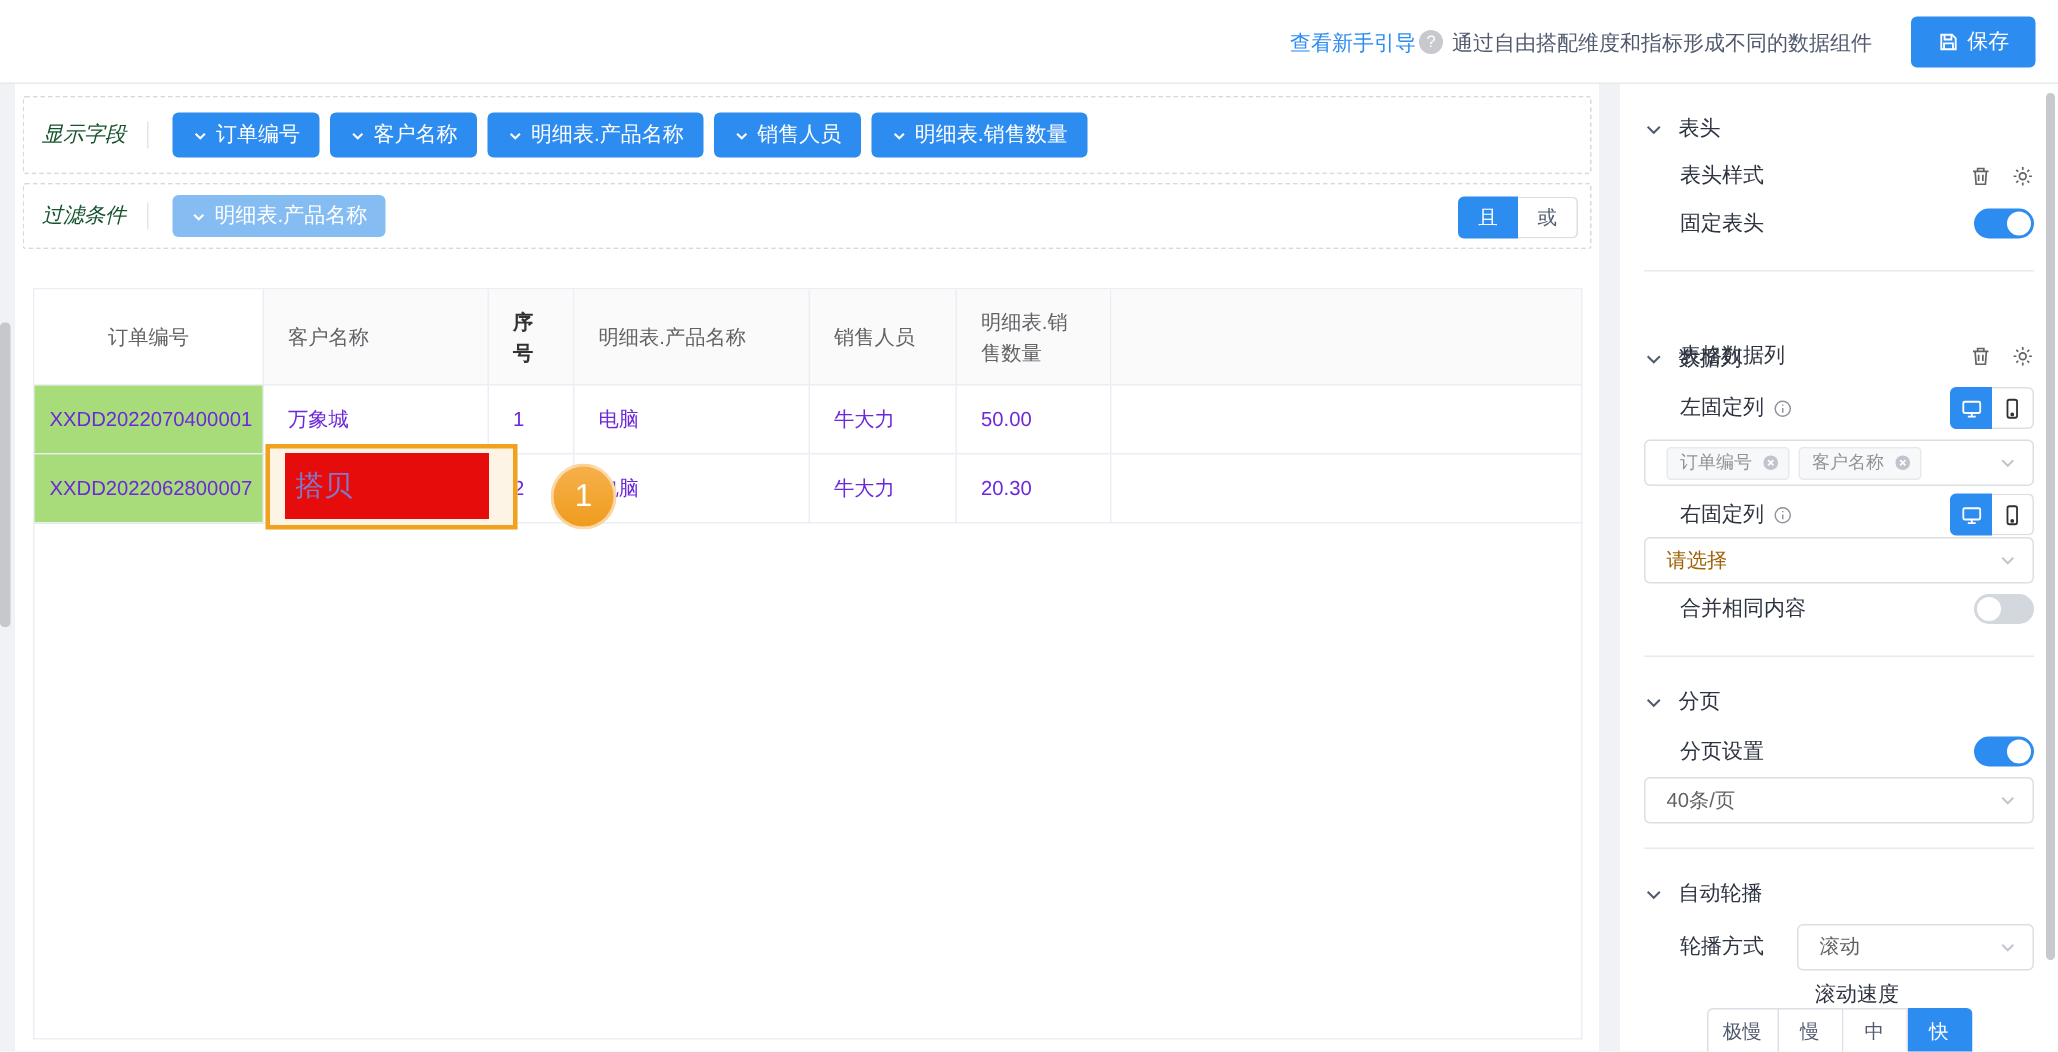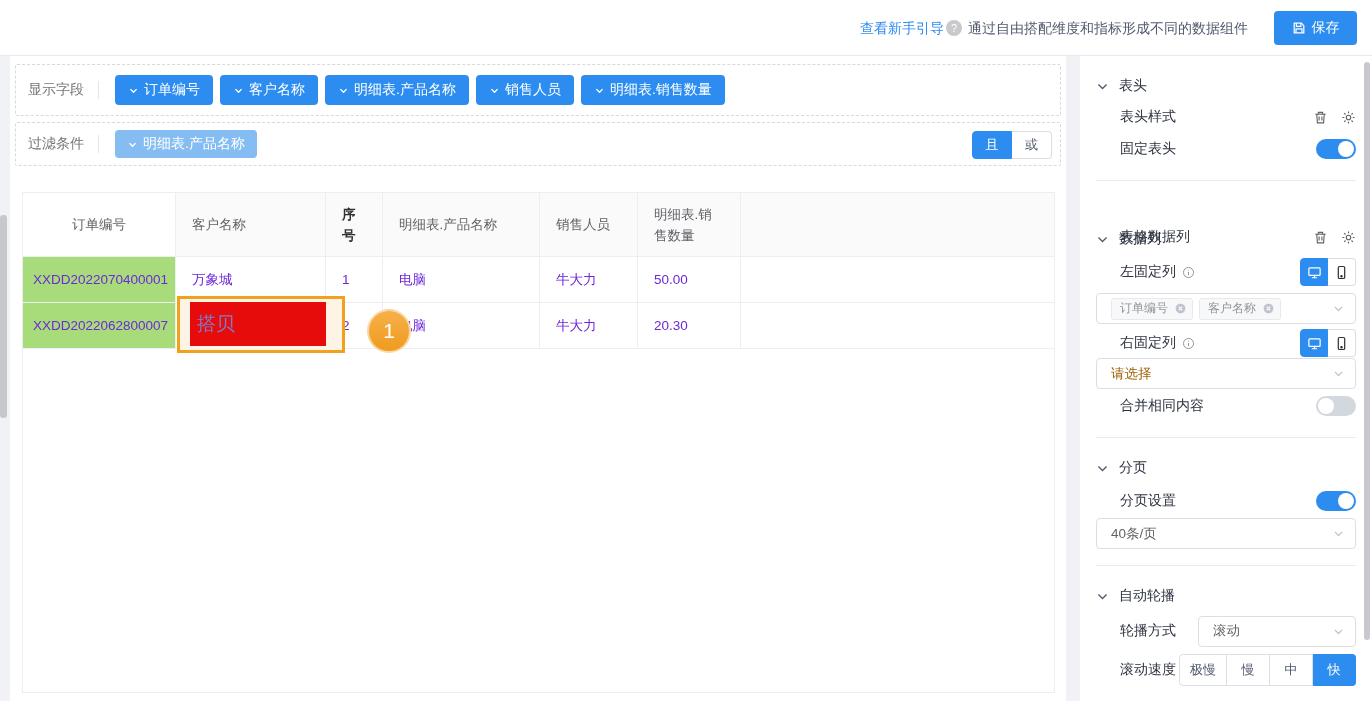--- a/index.html
+++ b/index.html
@@ -15,21 +15,21 @@
 
   
   .page-scroll-thumb { position:absolute; left:0; top:215px; width:7px; height:203px; background:#c6c8cc; border-radius:3px; }
 
   
   .card { position:absolute; left:10px; top:56px; width:1056px; height:645px; background:#fff; }
 
   .dash-box { position:absolute; left:5px; right:5px; border:1px dashed #d9d9d9; border-radius:2px; background:#fff; display:flex; align-items:center; padding:0 12px; }
   .fields-box { top:8px; height:52px; }
   .filter-box { top:66px; height:44px; }
-  .box-label { color:#737373; white-space:nowrap; }
+  .box-label { color:#14532d; white-space:nowrap;font-style:italic; }
   .vdiv { width:1px; height:18px; background:#e3e5e8; margin:0 16px 0 14px; }
   .chip-row { display:flex; gap:7px; align-items:center; }
   .chip { height:30px; background:#2d8cf0; border-radius:4px; color:#fff; display:flex; align-items:center; gap:5px; padding:0 13px; cursor:pointer; white-space:nowrap; }
   .chip-light { height:28px; background:#85bdf2; border-radius:4px; color:#fff; display:flex; align-items:center; gap:5px; padding:0 12px; cursor:pointer; white-space:nowrap; }
   .andor { position:absolute; right:8px; top:8px; display:flex; height:28px; }
   .andor button { width:40px; height:28px; border:1px solid #dcdee2; background:#fff; color:#515a6e; font-size:13px; cursor:pointer; font-family:inherit; }
   .andor .and-btn { background:#2d8cf0; border-color:#2d8cf0; color:#fff; border-radius:4px 0 0 4px; }
   .andor .or-btn { border-left:none; border-radius:0 4px 4px 0; }
 
   
@@ -367,21 +367,21 @@
   </div>
   <div class="p-row" style="top:559px;height:32px;">
     <span class="p-label">轮播方式</span>
     <span class="select-box mode-select">
       <span class="sel-text">滚动</span>
       <svg width="13" height="13" viewBox="0 0 16 16" fill="none" stroke="#c0c4cc" stroke-width="1.6">
           <path d="M3.5 6l4.5 4.5L12.5 6"></path>
         </svg>
     </span>
   </div>
-  <div class="p-row" style="top:598px;height:32px;">
+  <div class="p-row" style="top:598px;height:32px;flex-direction:column;">
     <span class="p-label">滚动速度</span>
     <span class="speed-group">
       <button class="speed-btn">极慢</button>
       <button class="speed-btn">慢</button>
       <button class="speed-btn">中</button>
       <button class="speed-btn speed-selected">快</button>
     </span>
   </div>
 </div>
 

